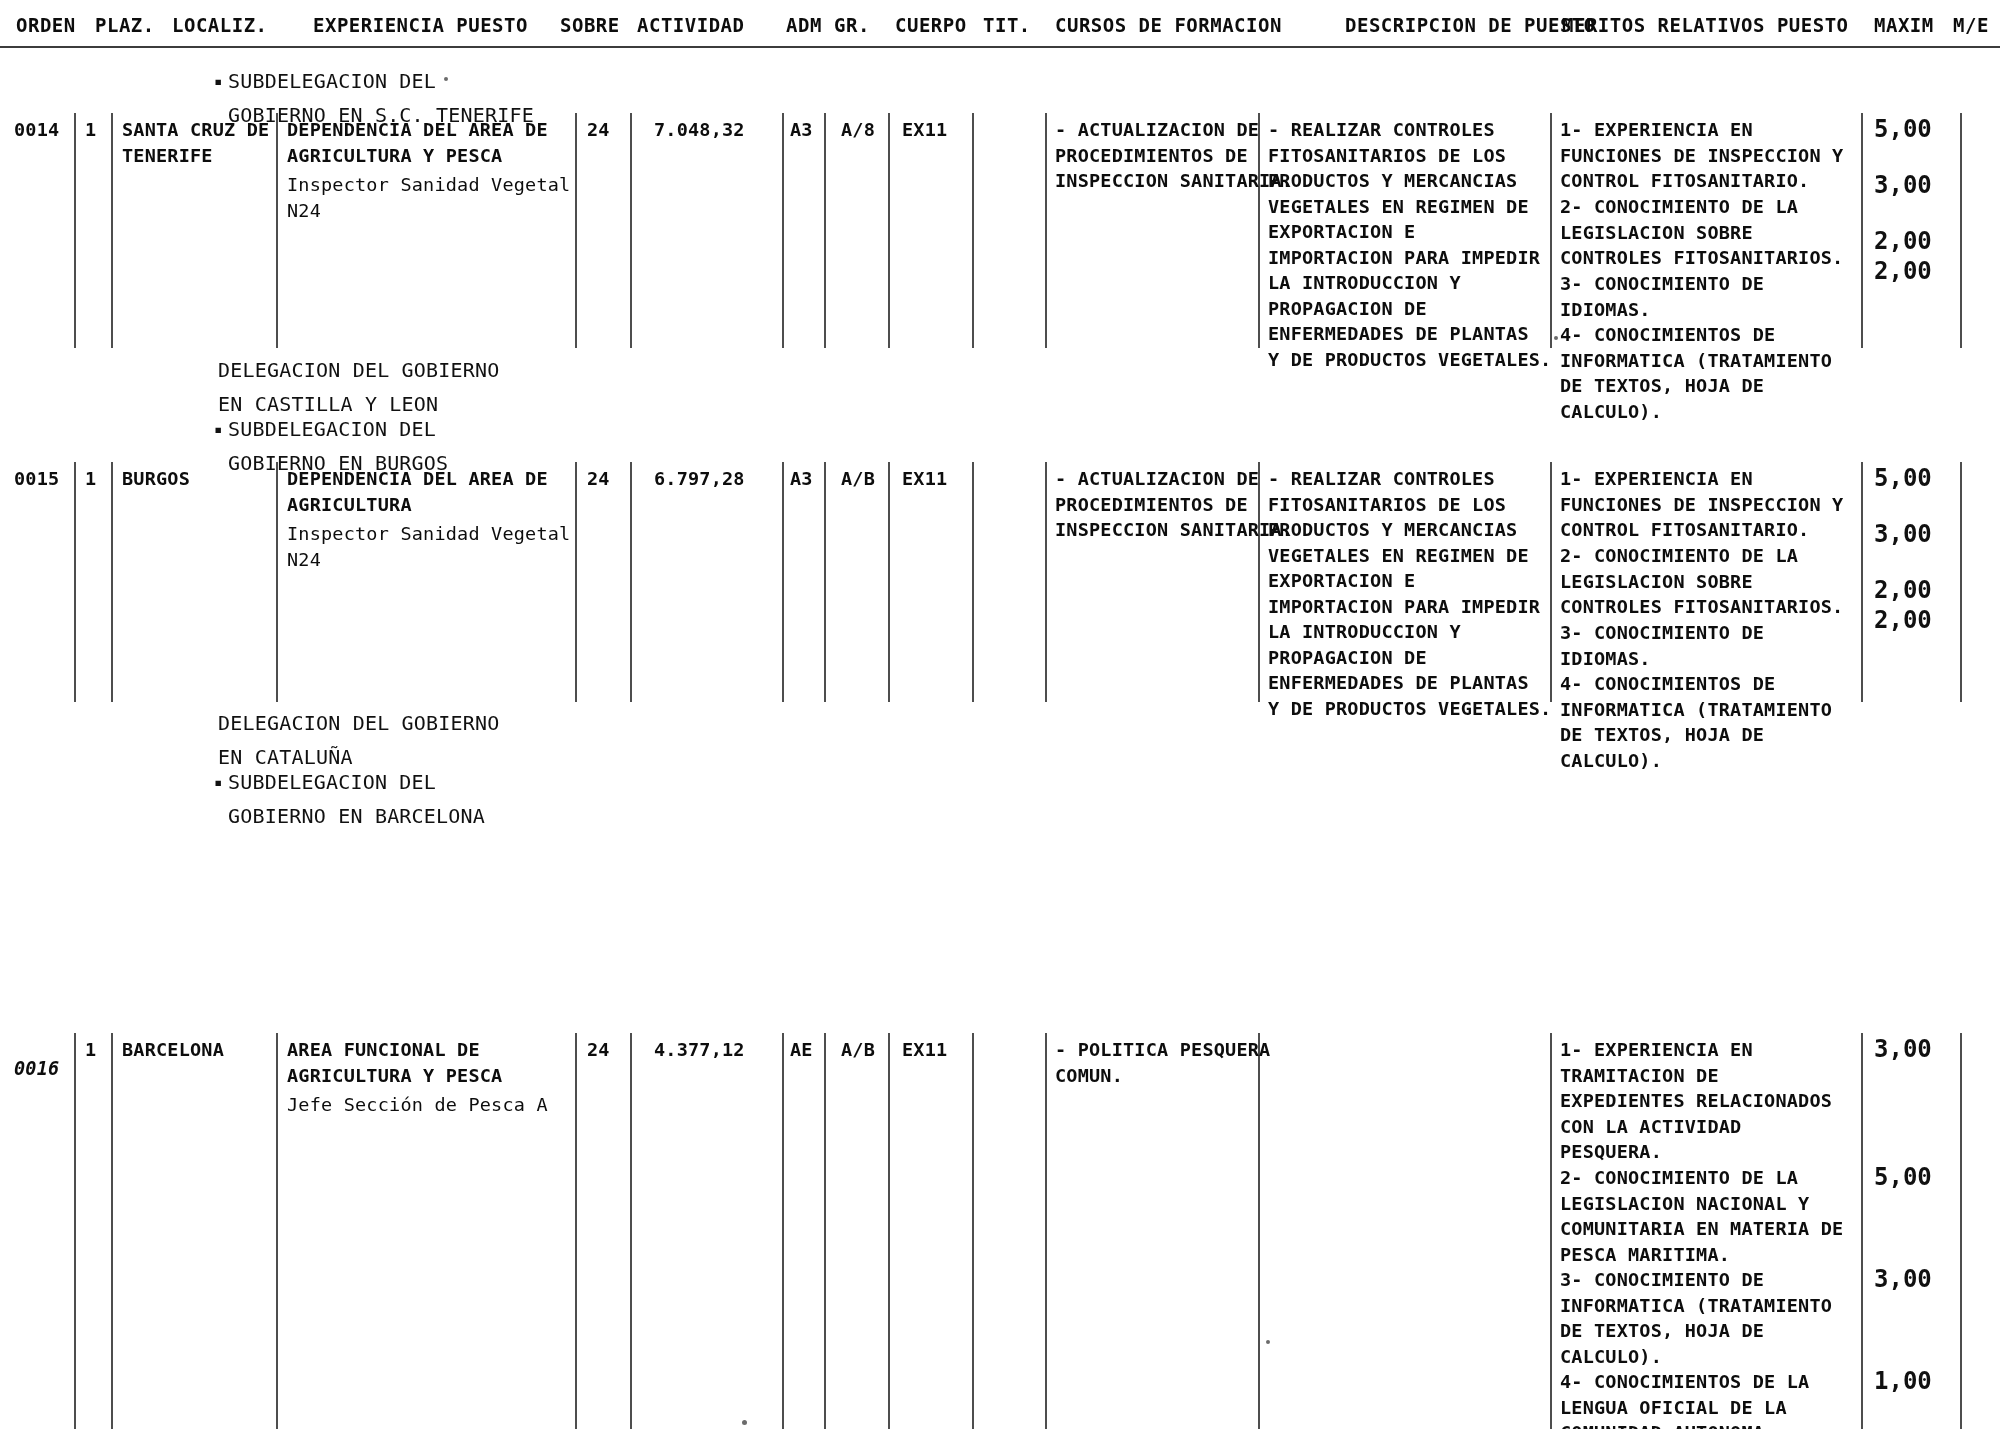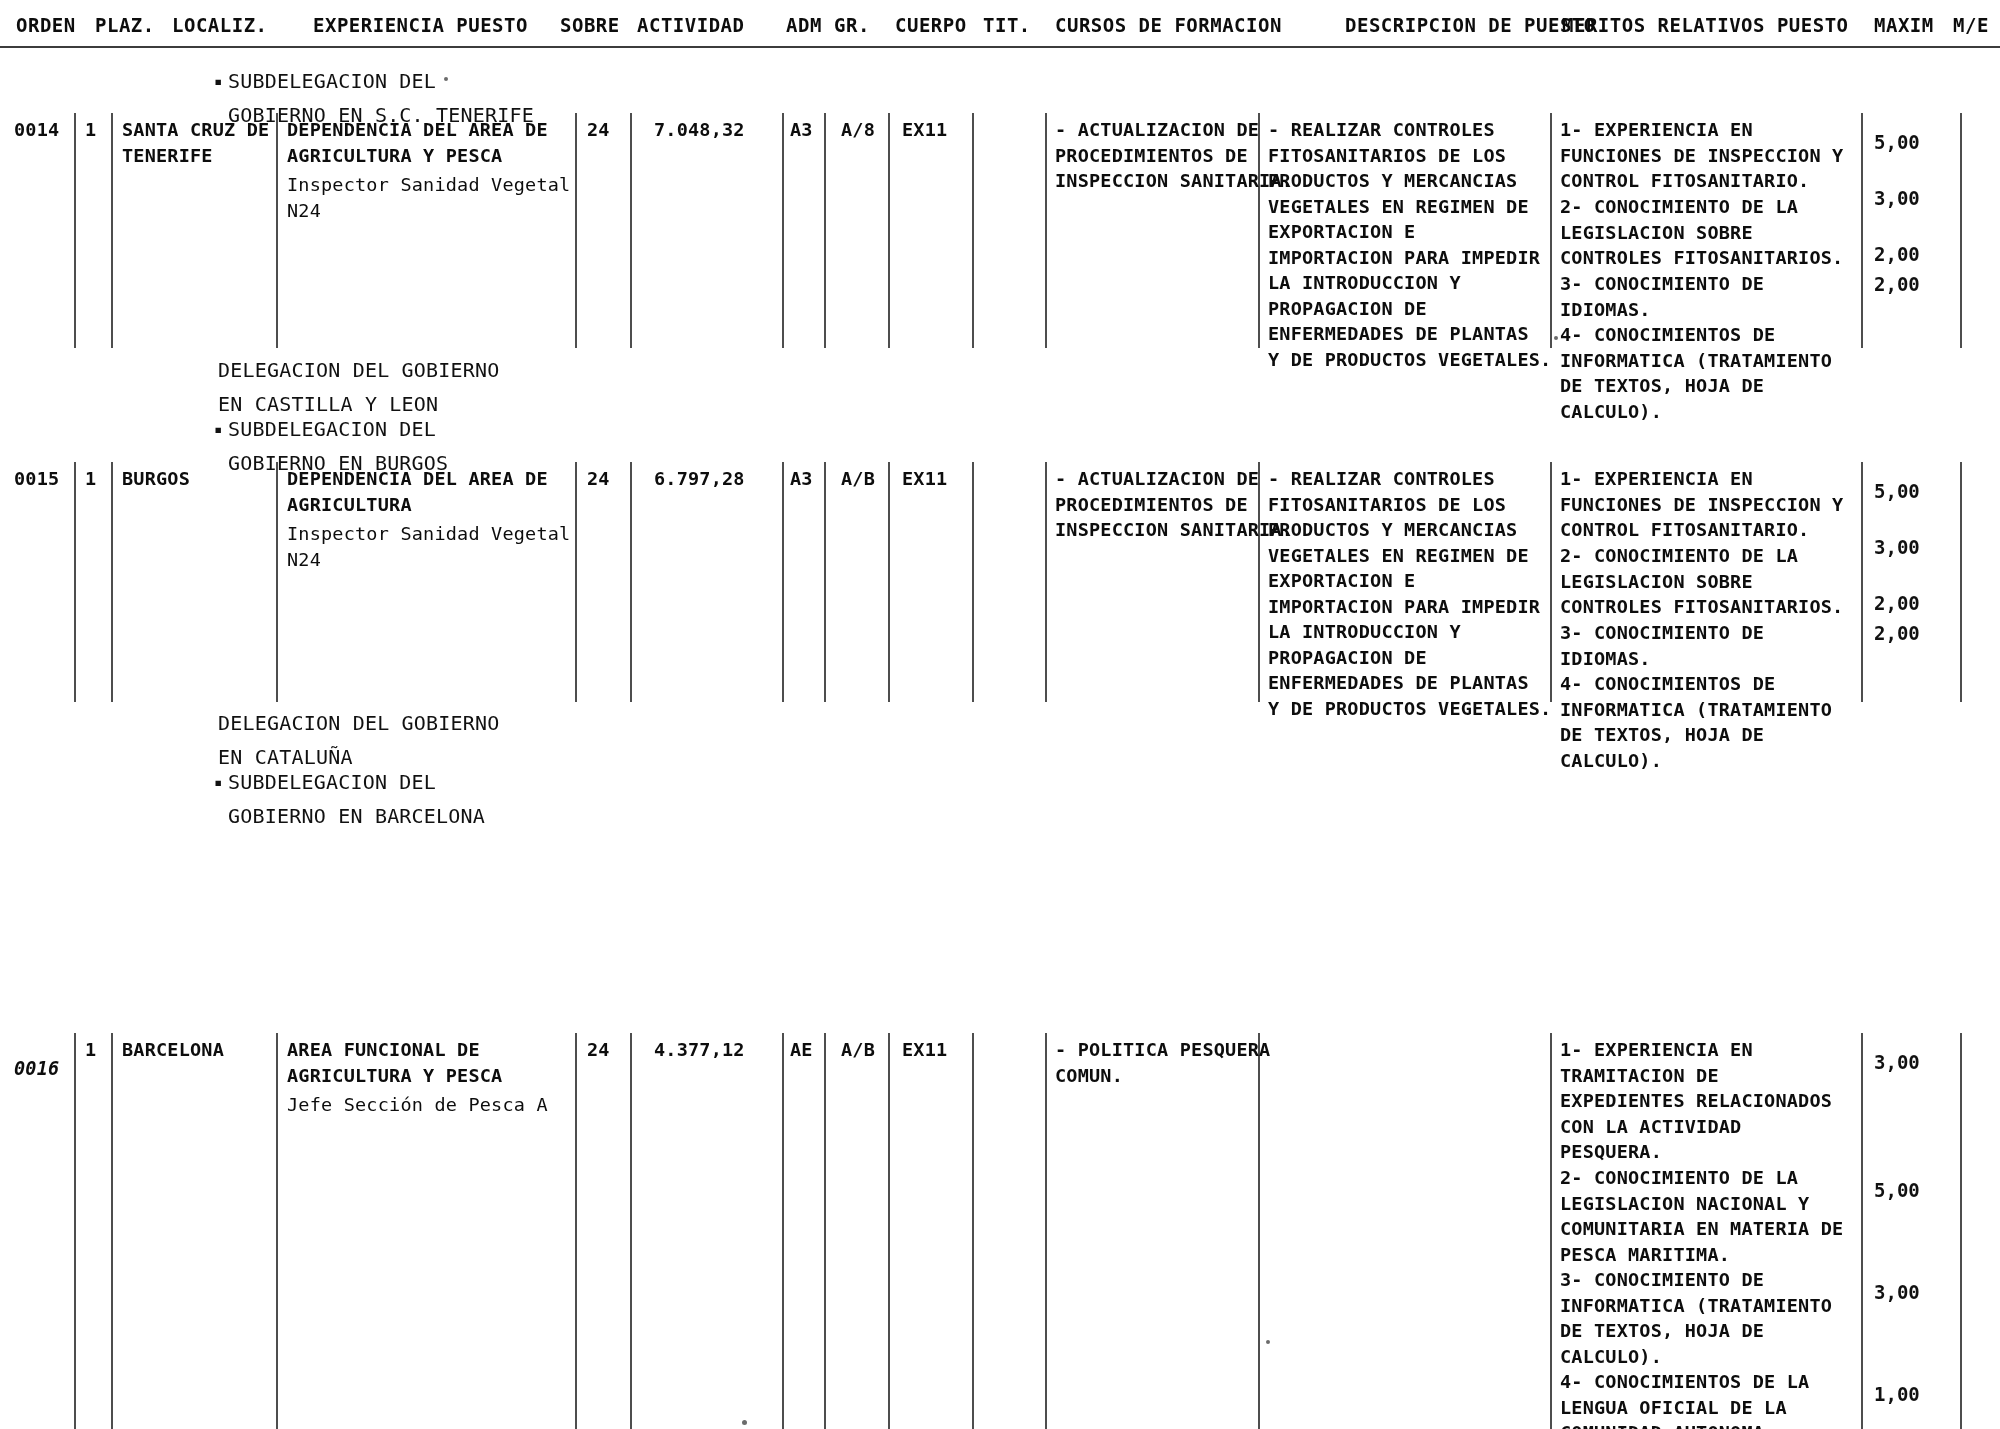--- a/index.html
+++ b/index.html
@@ -89,24 +89,23 @@
   }
   .org-block.sub::before {
     content: "\25AA";
     position: absolute;
     left: -14px;
     top: 0;
     font-size: 14px;
   }
   .score {
     position: absolute;
-    font-size: 19px;
+    font-size: 24px;
     line-height: 25.5px;
     font-weight: 700;
-    margin-top: 13px;
   }
 
   
   .speck {
     position: absolute;
     background: #3a3a3a;
     border-radius: 50%;
     opacity: .75;
   }
 </style>

